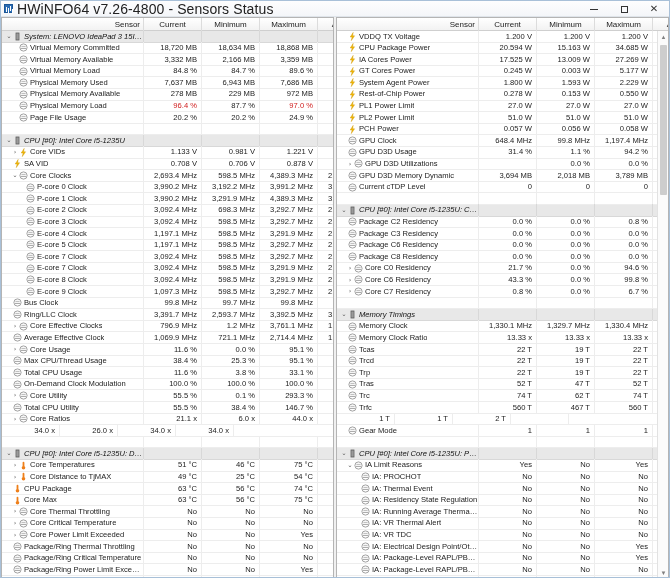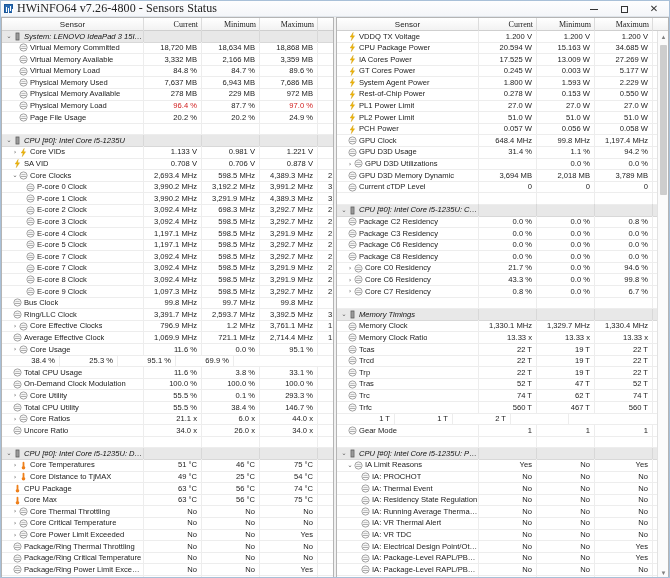--- a/index.html
+++ b/index.html
@@ -37,25 +37,24 @@
     position: relative;
     flex: 0 0 auto;
   }
   #app-icon::before {
     content: "";
     position: absolute; left: 1px; top: 2px;
     width: 1px; height: 5px; background: #ffffff;
     box-shadow: 2px 1px 0 #ffffff, 4px -1px 0 #ffffff, 6px 2px 0 #ffffff;
   }
   #title-text {
-    font-size: 12px;
+    font-size: 14px;
     color: #222;
     white-space: nowrap;
     letter-spacing: 0.1px;
-    font-family: Liberation Serif, serif;
   }
   .wbtns { position: absolute; right: 0; top: 0; height: 16px; display: flex; }
   .wbtn {
     width: 30px; height: 16px;
     display: flex; align-items: center; justify-content: center;
     color: #333;
     font-size: 9px;
     line-height: 1;
   }
   .glyph-min { display:block; width:8px; height:1px; background:#333; }
@@ -91,22 +90,22 @@
     user-select: none;
   }
   .ghead .hc {
     height: 13px;
     line-height: 13px;
     border-right: 1px solid #dcdcdc;
     padding: 0 3px;
     overflow: hidden;
     white-space: nowrap;
   }
-  .hc.c-sensor { flex: 0 0 142px; text-align: center; }
-  .hc.c-val    { flex: 0 0 58px;  text-align: right; font-family: Liberation Serif, serif; }
+  .hc.c-sensor { flex: 0 0 142px; text-align: right; }
+  .hc.c-val    { flex: 0 0 58px;  text-align: center; }
 
   
   .gbody { position: relative; }
   .row {
     height: 11.6px;
     display: flex;
     font-size: 7.6px;
     color: #1b1b1b;
     align-items: center;
     border-bottom: 1px solid #ededed;
@@ -696,20 +695,32 @@
                 </svg>
               </span>
               <span class="lbl">Core Usage</span>
             </div>
             <div class="c c-val">11.6 %</div>
             <div class="c c-val">0.0 %</div>
             <div class="c c-val">95.1 %</div>
             <div class="c c-val">18.7 %</div>
           </div>
           <div class="row">
+            <div class="c c-sensor">
+              <span class="ind i0"></span>
+              <span class="exp none"></span>
+              <span class="ico">
+                <svg width="9" height="9" viewBox="0 0 9 9">
+                  <circle cx="4.5" cy="4.5" r="3.6" fill="#ffffff" stroke="#8a8a8a" stroke-width="0.8"></circle>
+                  <path d="M2.0 5.4 L7.0 5.4" stroke="#8a8a8a" stroke-width="0.8"></path>
+                  <path d="M2.4 3.4 L6.6 3.4" stroke="#8a8a8a" stroke-width="0.6"></path>
+                </svg>
+              </span>
+              <span class="lbl">Max CPU/Thread Usage</span>
+            </div>
             <div class="c c-val">38.4 %</div>
             <div class="c c-val">25.3 %</div>
             <div class="c c-val">95.1 %</div>
             <div class="c c-val">69.9 %</div>
           </div>
           <div class="row">
             <div class="c c-sensor">
               <span class="ind i0"></span>
               <span class="exp none"></span>
               <span class="ico">
@@ -792,32 +803,20 @@
                 </svg>
               </span>
               <span class="lbl">Core Ratios</span>
             </div>
             <div class="c c-val">21.1 x</div>
             <div class="c c-val">6.0 x</div>
             <div class="c c-val">44.0 x</div>
             <div class="c c-val">29.7 x</div>
           </div>
           <div class="row">
-            <div class="c c-sensor">
-              <span class="ind i0"></span>
-              <span class="exp none"></span>
-              <span class="ico">
-                <svg width="9" height="9" viewBox="0 0 9 9">
-                  <circle cx="4.5" cy="4.5" r="3.6" fill="#ffffff" stroke="#8a8a8a" stroke-width="0.8"></circle>
-                  <path d="M2.0 5.4 L7.0 5.4" stroke="#8a8a8a" stroke-width="0.8"></path>
-                  <path d="M2.4 3.4 L6.6 3.4" stroke="#8a8a8a" stroke-width="0.6"></path>
-                </svg>
-              </span>
-              <span class="lbl">Uncore Ratio</span>
-            </div>
             <div class="c c-val">34.0 x</div>
             <div class="c c-val">26.0 x</div>
             <div class="c c-val">34.0 x</div>
             <div class="c c-val">34.0 x</div>
           </div>
           <div class="row spacer">
             <div class="c c-sensor"></div>
             <div class="c c-val"></div>
             <div class="c c-val"></div>
             <div class="c c-val"></div>

